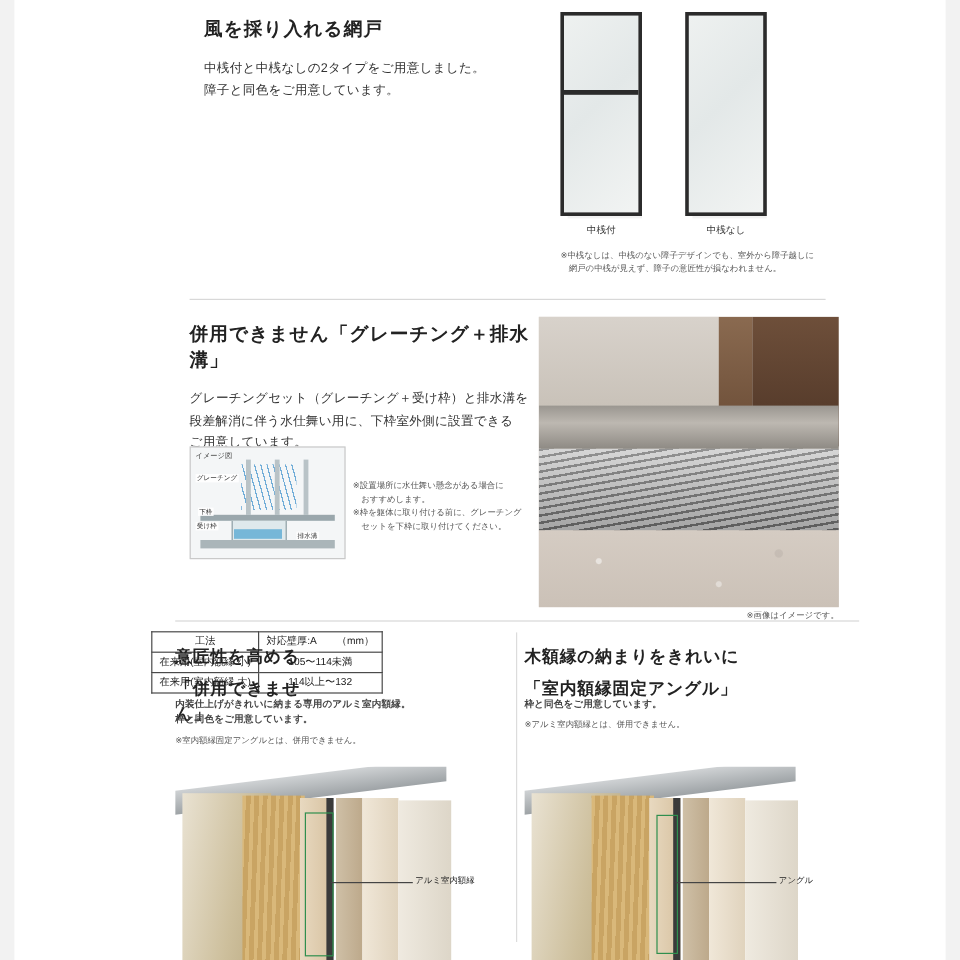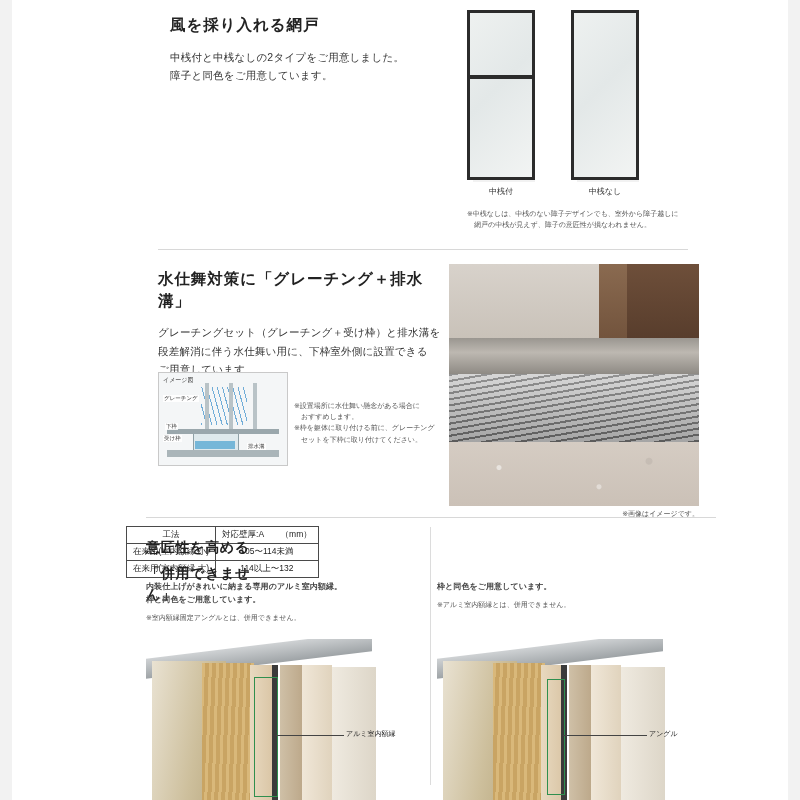--- a/index.html
+++ b/index.html
@@ -458,21 +458,21 @@
         <p class="tiny-txt">　網戸の中桟が見えず、障子の意匠性が損なわれません。</p>
       </div>
     </div>
   </div>
 
   <div class="divider" style="top:249px;"></div>
 
   <div class="sec2">
 
     <div class="sec2-text">
-      <h2 class="h2">水仕舞対策に「グレーチング＋排水溝」</h2>
+      <h2 class="h2">併用できません「グレーチング＋排水溝」</h2>
       <p class="body-txt">グレーチングセット（グレーチング＋受け枠）と排水溝を</p>
       <p class="body-txt">段差解消に伴う水仕舞い用に、下枠室外側に設置できる</p>
       <p class="body-txt">ご用意しています。</p>
     </div>
 
     <div class="diagram">
       <span class="diagram-title">イメージ図</span>
       <div class="dg-rain"></div>
       <div class="dg-post" style="left:46px;"></div>
       <div class="dg-post" style="left:70px;"></div>
@@ -551,20 +551,24 @@
         <div class="panelB" style="left:134px;"></div>
         <div class="panelC" style="left:156px;"></div>
         <div class="panelD" style="left:186px;"></div>
         <div class="greenline" style="left:108px; top:38px; width:22px; height:118px;"></div>
         <div class="leader" style="left:130px; top:96px; width:68px;"></div>
         <span class="leader-label" style="left:200px; top:90px;">アルミ室内額縁</span>
       </div>
     </div>
 
     <div class="col-right">
+      <div class="sec3-head-right">
+        <div class="h3-title">木額縁の納まりをきれいに</div>
+        <div class="h3-title" style="margin-top:-6px;">「室内額縁固定アングル」</div>
+      </div>
       <div class="sec3-body-right">
         <p class="small-txt">枠と同色をご用意しています。</p>
         <p class="tiny-txt note-line">※アルミ室内額縁とは、併用できません。</p>
       </div>
 
       <div class="cut">
         <div class="ceiling"></div>
         <div class="wallL"></div>
         <div class="wood-core"></div>
         <div class="panelA"></div>

